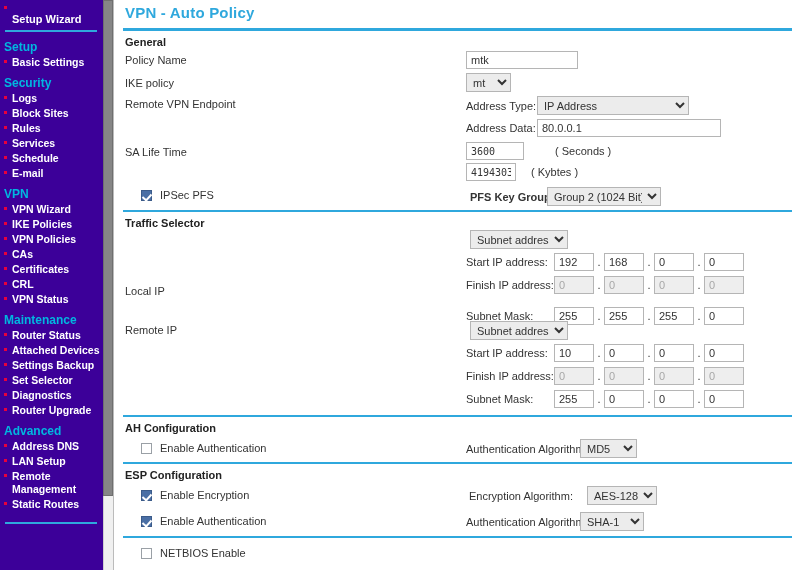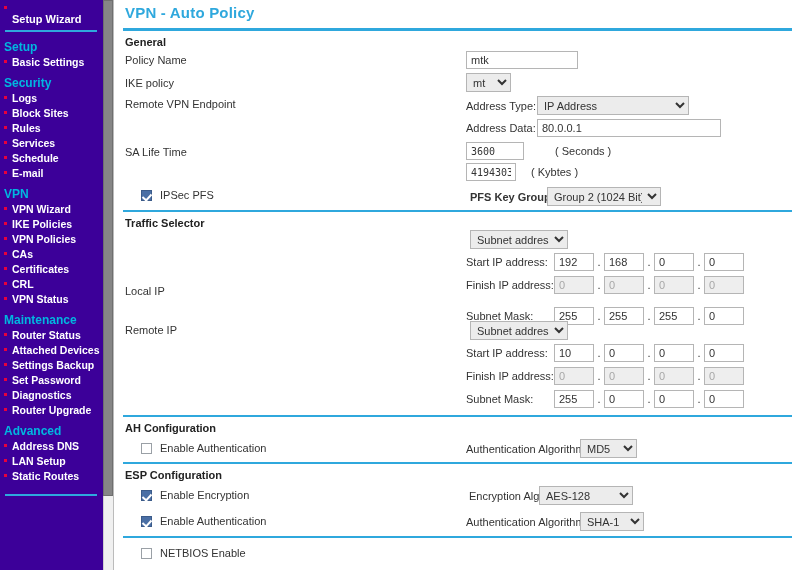--- a/index.html
+++ b/index.html
@@ -191,39 +191,43 @@
       <div class="nav-item">
         <span class="bullet"></span>
         <span>Attached Devices</span>
       </div>
       <div class="nav-item">
         <span class="bullet"></span>
         <span>Settings Backup</span>
       </div>
       <div class="nav-item">
         <span class="bullet"></span>
-        <span>Set Password</span>
+        <span>Set Selector</span>
       </div>
       <div class="nav-item">
         <span class="bullet"></span>
         <span>Diagnostics</span>
       </div>
       <div class="nav-item">
         <span class="bullet"></span>
         <span>Router Upgrade</span>
       </div>
 
       <div class="nav-group-title">Advanced</div>
       <div class="nav-item">
         <span class="bullet"></span>
         <span>Address DNS</span>
       </div>
       <div class="nav-item">
         <span class="bullet"></span>
         <span>LAN Setup</span>
+      </div>
+      <div class="nav-item" style="padding-right:4px;">
+        <span class="bullet"></span>
+        <span>Remote Management</span>
       </div>
       <div class="nav-item">
         <span class="bullet"></span>
         <span>Static Routes</span>
       </div>
 
       <div class="nav-bottom-sep"></div>
     </div>
   </div>
 
@@ -338,21 +342,21 @@
 
       <div class="rule thin"></div>
 
       <div class="section-title">ESP Configuration</div>
 
       <div class="row" style="height:26px;">
         <span class="cb-row" style="left:18px;top:5px;">
           <span class="cb on"></span><span class="cbl">Enable Encryption</span>
         </span>
         <span class="rlbl" style="position:absolute;left:346px;top:6px;">Encryption Algorithm:</span>
-        <select class="sel" style="position:absolute;left:416px;top:2px;width:94px;">
+        <select class="sel" style="position:absolute;left:464px;top:2px;width:70px;">
           <option>AES-128</option>
         </select>
       </div>
 
       <div class="row" style="height:26px;">
         <span class="cb-row" style="left:18px;top:5px;">
           <span class="cb on"></span><span class="cbl">Enable Authentication</span>
         </span>
         <span class="rlbl" style="position:absolute;left:343px;top:6px;">Authentication Algorithm:</span>
         <select class="sel" style="position:absolute;left:457px;top:2px;width:64px;">

